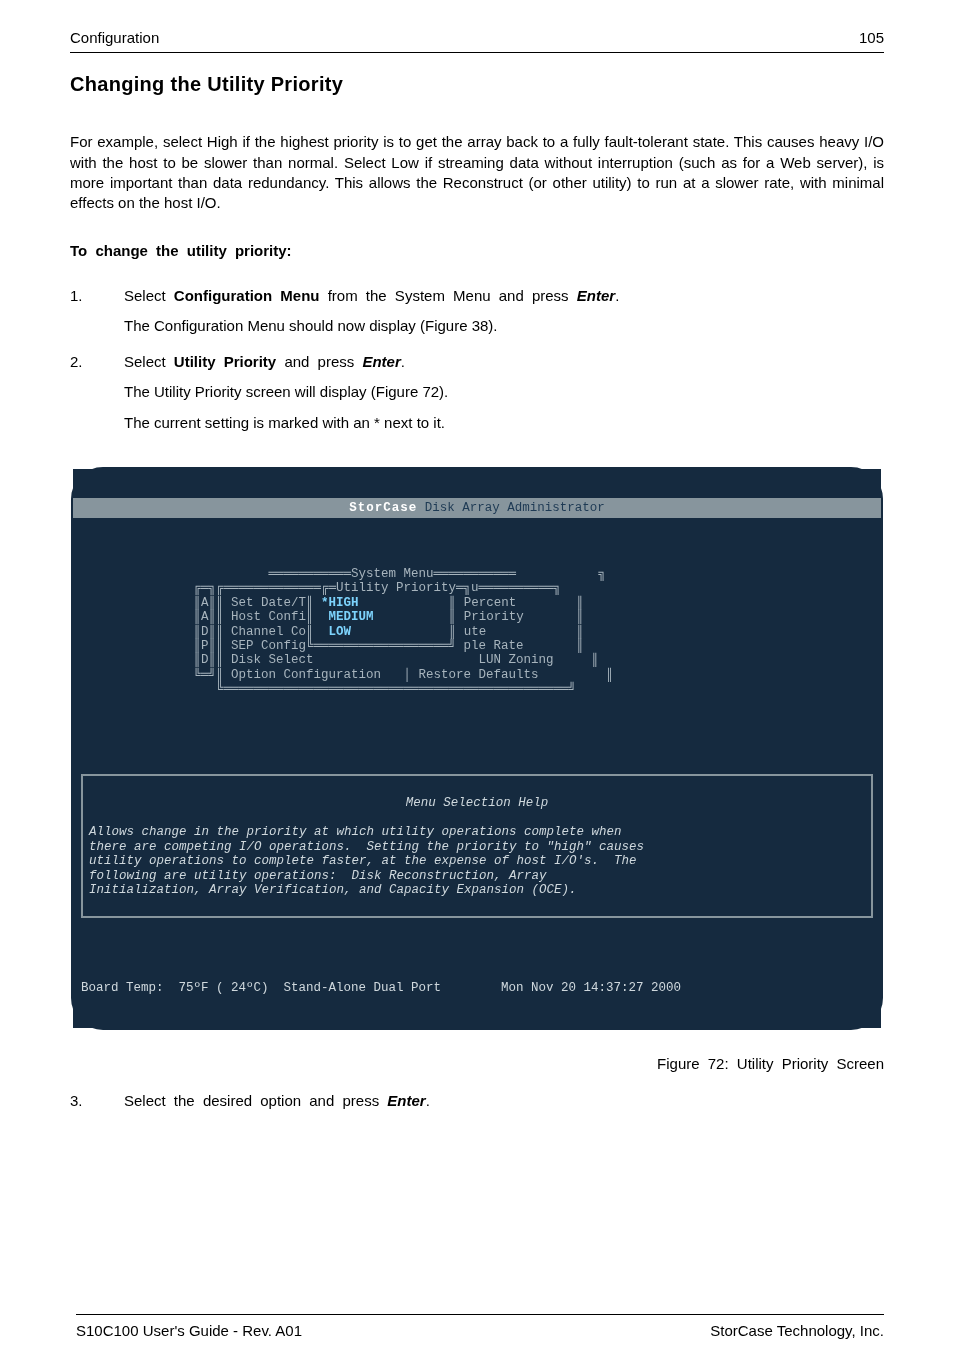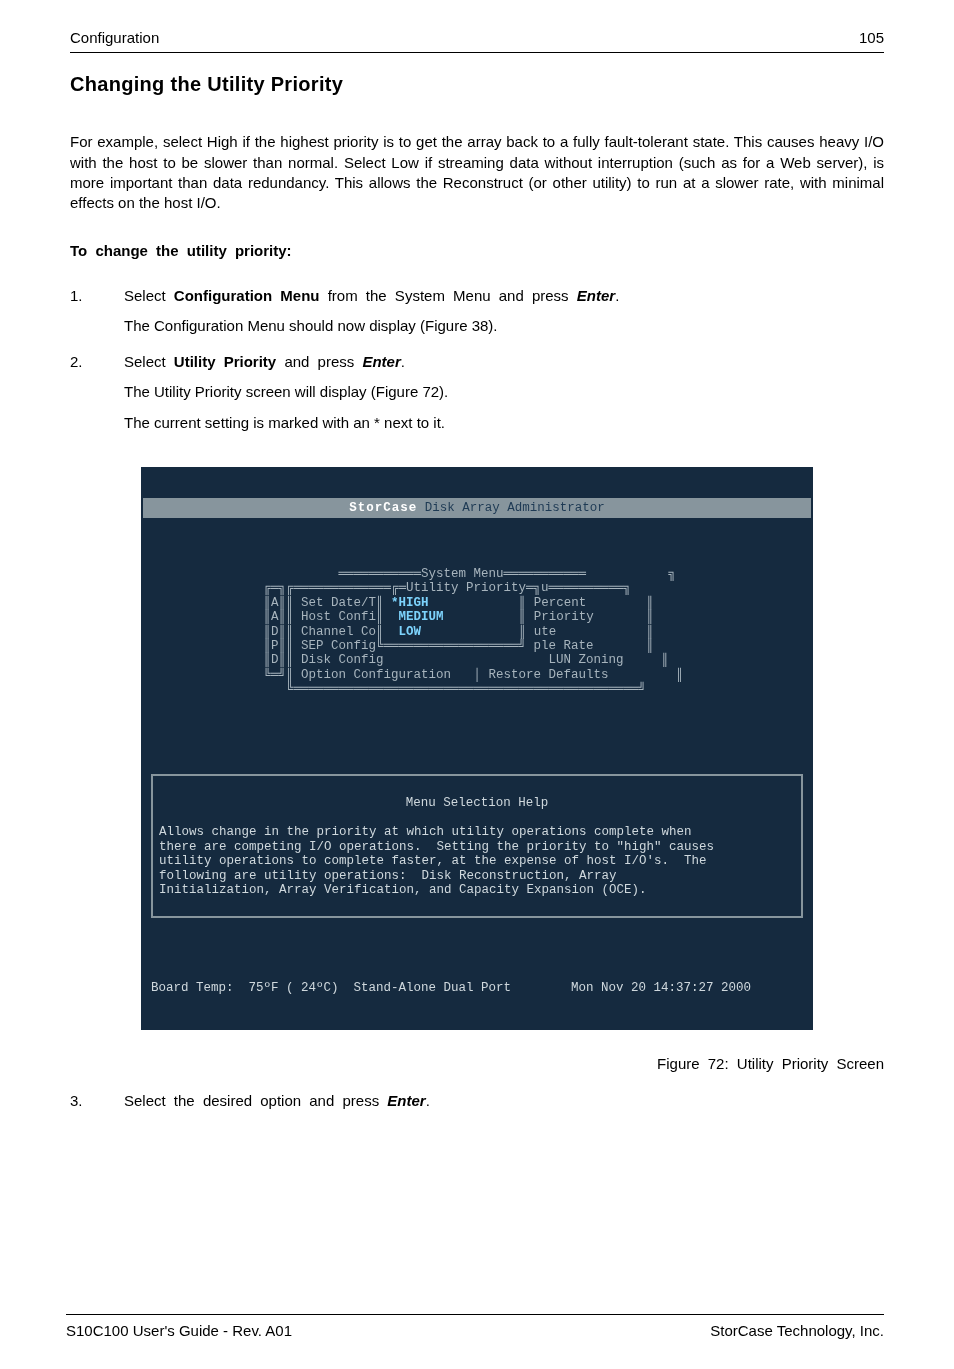--- a/index.html
+++ b/index.html
@@ -65,24 +65,25 @@
     flex: 1;
   }
   .steps .body p { margin: 0 0 10px 0; }
   .ws4 { word-spacing: 4px; }
 
   
   .termwrap {
     margin: 24px 0 24px 0;
   }
   .term-outer {
-    width: 672px;
+    width: 812px;
     margin: 0 auto;
     background: #152a3f;
     padding: 2px;
+    border-radius: 32px;
   }
   .term {
     background: #152a3f;
     color: #a7b4bd;
     font-family: "Courier New", Courier, monospace;
     font-size: 12.5px;
     line-height: 1.15;
     position: relative;
     padding-bottom: 0;
     white-space: pre;
@@ -101,20 +102,21 @@
   }
   .hi {
     color: #7dd3fc;
     font-weight: bold;
   }
   .hl-line {
     color: #a7b4bd;
   }
   .help-outer {
     padding: 0 8px 4px 8px;
+    font-style: italic;
   }
   .help-box {
     border: 2px double #87959d;
     color: #cfd8dd;
     padding: 0 6px 4px 6px;
     position: relative;
   }
   .help-title {
     position: relative;
     top: -9px;
@@ -131,21 +133,21 @@
     padding: 2px 8px 4px 8px;
     margin: 0;
   }
   .figcap {
     text-align: right;
     margin: 18px 0 16px 0;
     word-spacing: 4px;
   }
   .footer {
     position: absolute;
-    left: 66px;
+    left: 76px;
     right: 70px;
     bottom: 28px;
   }
   .footer .hr-bot {
     border-top: 1px solid #000;
     margin-bottom: 6px;
   }
   .footer .row {
     display: flex;
     justify-content: space-between;
@@ -198,21 +200,21 @@
     <div class="term-outer">
       <div class="term">
         <div class="titlebar"><span class="sc">StorCase</span><span> Disk Array Administrator</span></div>
         <div class="term-body">
 <span class="hl-line">                         ═══════════<span>System Menu</span>═══════════           ╗</span>
 <span class="hl-line">               ╔═╗╔═════════════╔═<span>Utility Priority</span>═╗<span>u</span>══════════╗</span>
 <span class="hl-line">               ║<span>A</span>║║ <span>Set Date/T</span>║ <span class="hi">*HIGH</span>            ║ <span>Percent</span>        ║</span>
 <span class="hl-line">               ║<span>A</span>║║ <span>Host Confi</span>║ <span class="hi"> MEDIUM</span>          ║ <span>Priority</span>       ║</span>
 <span class="hl-line">               ║<span>D</span>║║ <span>Channel Co</span>║ <span class="hi"> LOW</span>             ║ <span>ute</span>            ║</span>
 <span class="hl-line">               ║<span>P</span>║║ <span>SEP Config</span>╚══════════════════╝ <span>ple Rate</span>       ║</span>
-<span class="hl-line">               ║<span>D</span>║║ <span>Disk Config</span>                   <span>   LUN Zoning</span>     ║</span>
+<span class="hl-line">               ║<span>D</span>║║ <span>Disk Select</span>                   <span>   LUN Zoning</span>     ║</span>
 <span class="hl-line">               ╚═╝║ <span>Option Configuration</span>   │ <span>Restore Defaults</span>         ║</span>
 <span class="hl-line">                  ╚══════════════════════════════════════════════╝</span>
         </div>
         <div class="help-outer">
           <div class="help-box">
             <div class="help-title"><span>Menu Selection Help</span></div>
 <span>Allows change in the priority at which utility operations complete when
 there are competing I/O operations.  Setting the priority to "high" causes
 utility operations to complete faster, at the expense of host I/O's.  The
 following are utility operations:  Disk Reconstruction, Array

